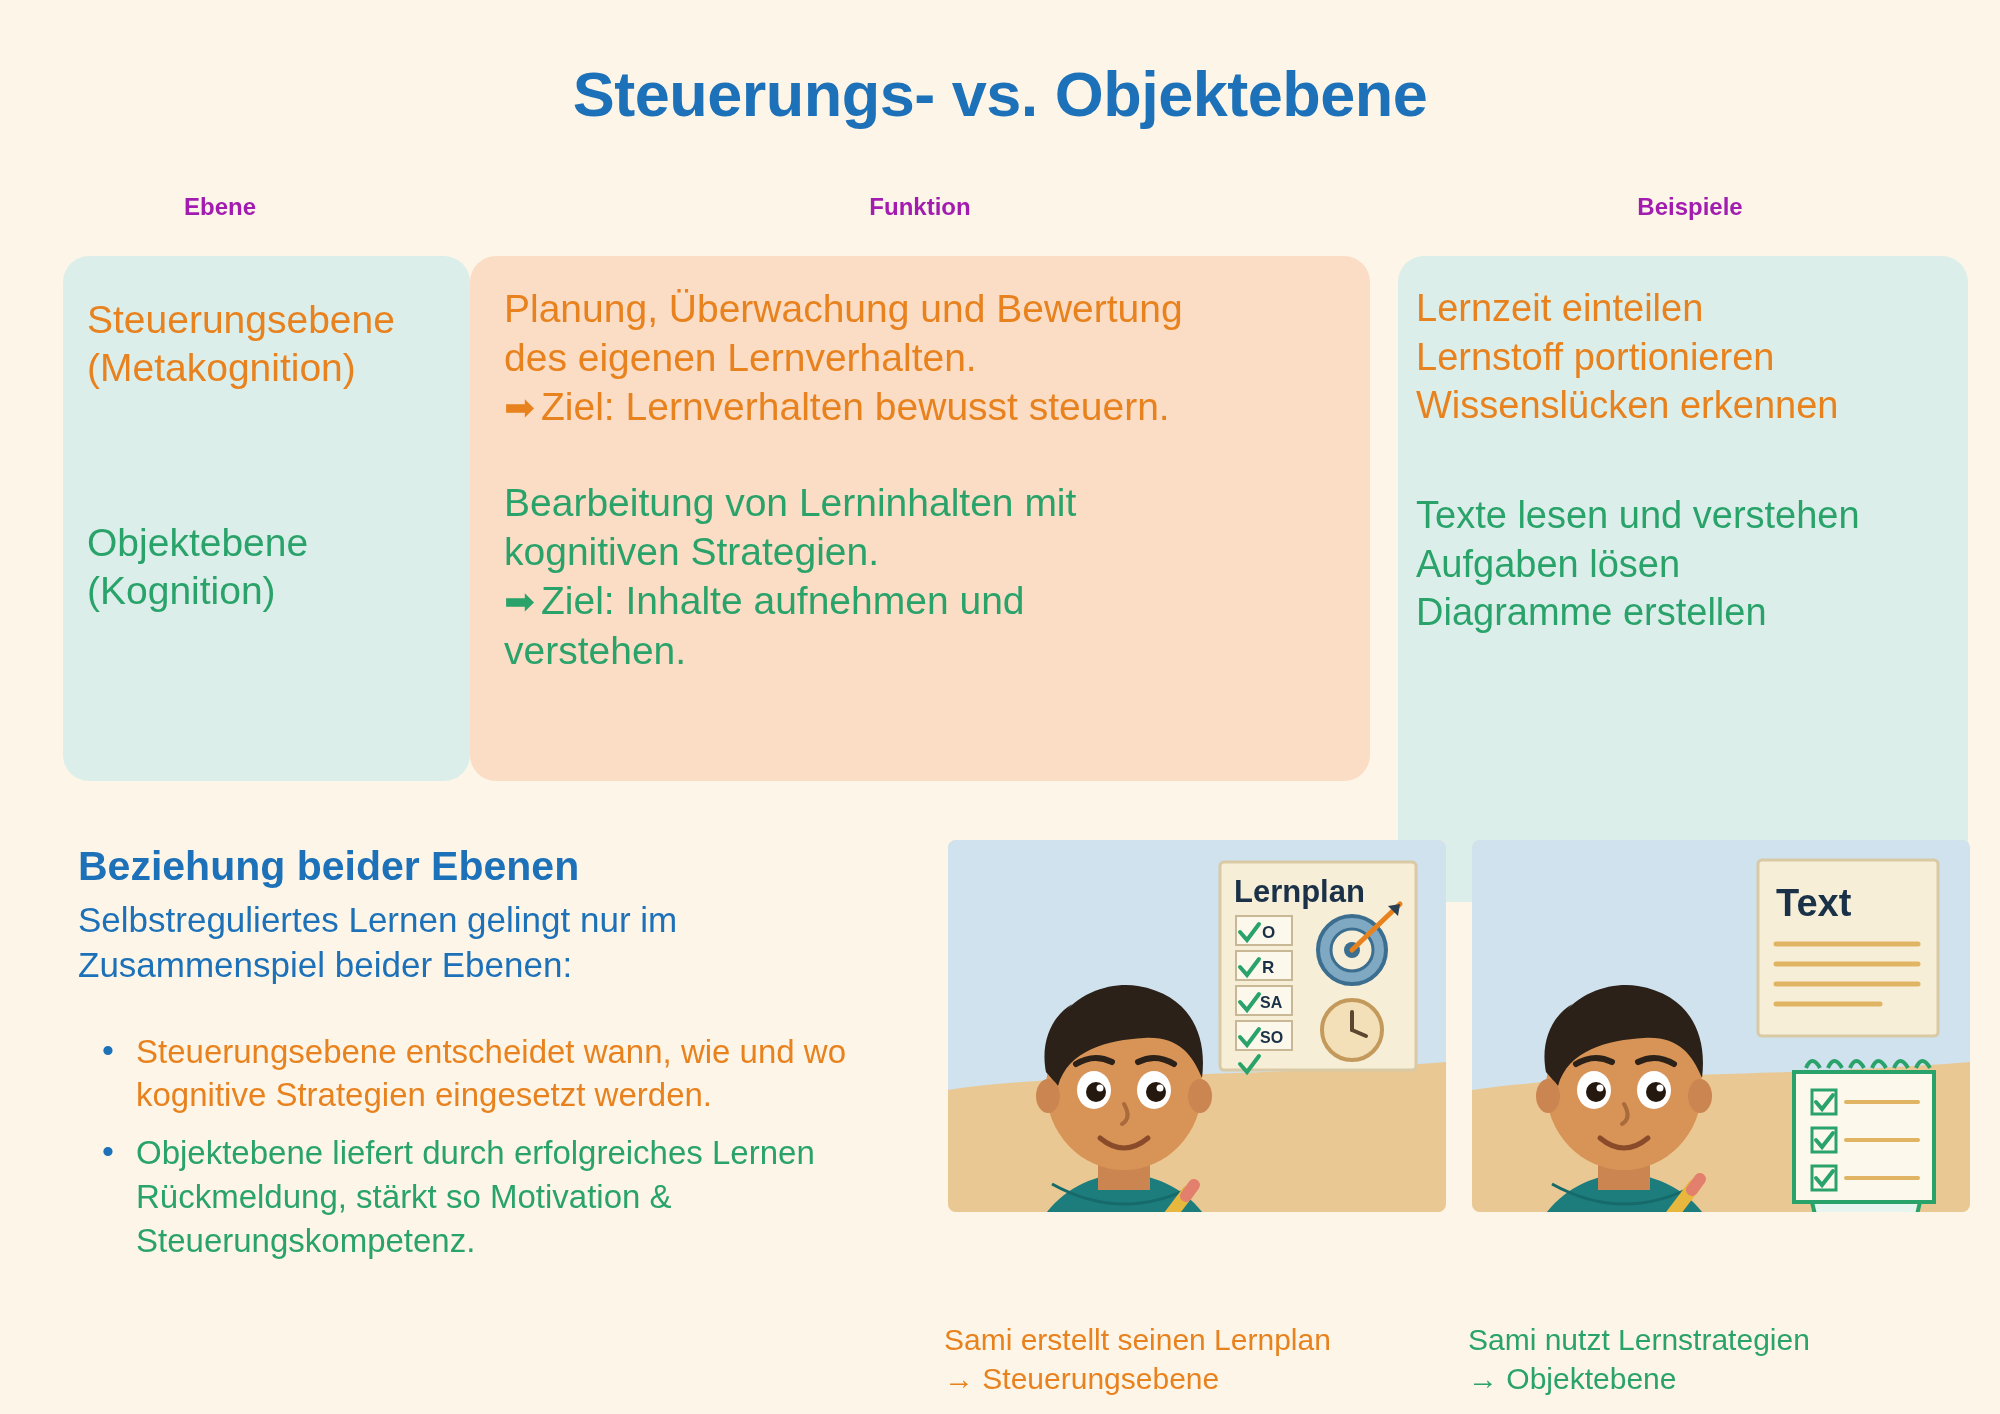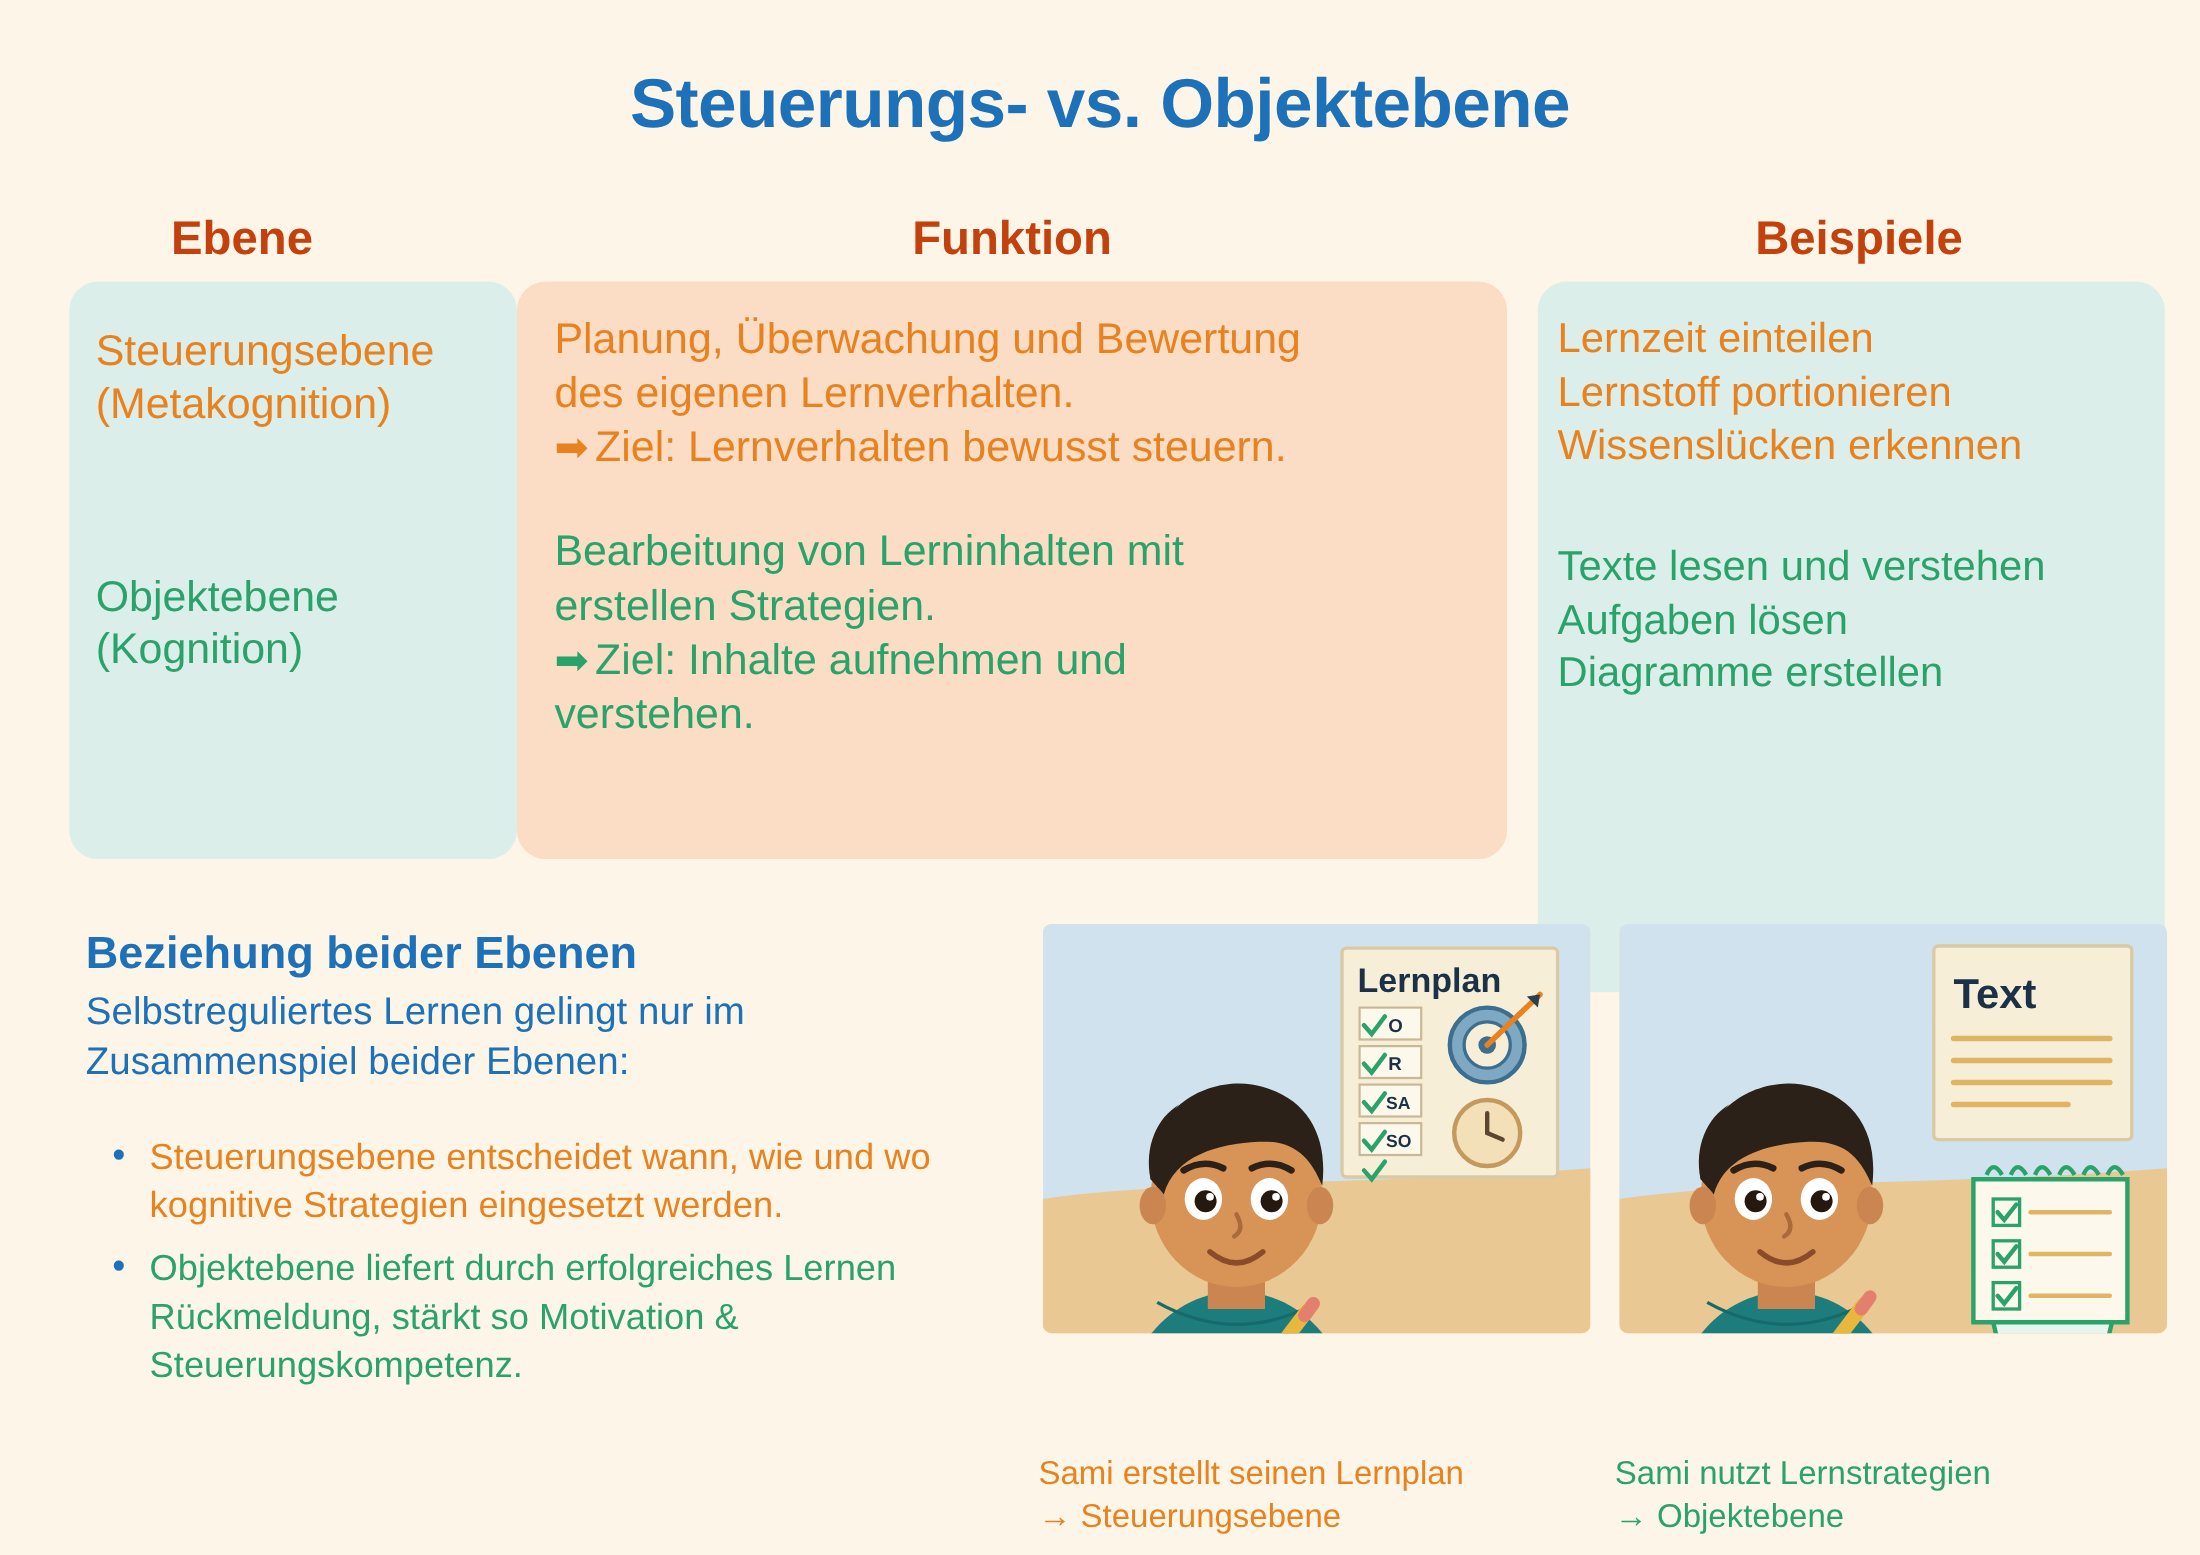--- a/index.html
+++ b/index.html
@@ -32,22 +32,22 @@
   
   .col-headers {
     position: absolute;
     top: 165px;
     left: 0;
     width: 2000px;
     height: 48px;
   }
   .col-header {
     position: absolute;
-    color: #c2410c;
-    font-size: 43px;
+    color: #a21caf;
+    font-size: 24px;
     font-weight: bold;
     text-align: center;
   }
   .ch-ebene  { left: 45px;  width: 350px; }
   .ch-funk   { left: 470px; width: 900px; }
   .ch-beisp  { left: 1410px; width: 560px; }
 
   
   .panel {
     position: absolute;
@@ -184,21 +184,21 @@
   <div class="panel panel-funktion">
     <div>
       <div class="funk-line txt-orange">Planung, Überwachung und Bewertung</div>
       <div class="funk-line txt-orange">des eigenen Lernverhalten.</div>
       <div class="funk-line txt-orange">
         <span class="arrow-sym">➡</span><span>Ziel: Lernverhalten bewusst steuern.</span>
       </div>
     </div>
     <div class="funk-block-2">
       <div class="funk-line txt-green">Bearbeitung von Lerninhalten mit</div>
-      <div class="funk-line txt-green">erstellen Strategien.</div>
+      <div class="funk-line txt-green">kognitiven Strategien.</div>
       <div class="funk-line txt-green">
         <span class="arrow-sym">➡</span><span>Ziel: Inhalte aufnehmen und</span>
       </div>
       <div class="funk-line txt-green">verstehen.</div>
     </div>
   </div>
 
   <div class="panel panel-beispiele">
     <div>
       <div class="beisp-line txt-orange">Lernzeit einteilen</div>

